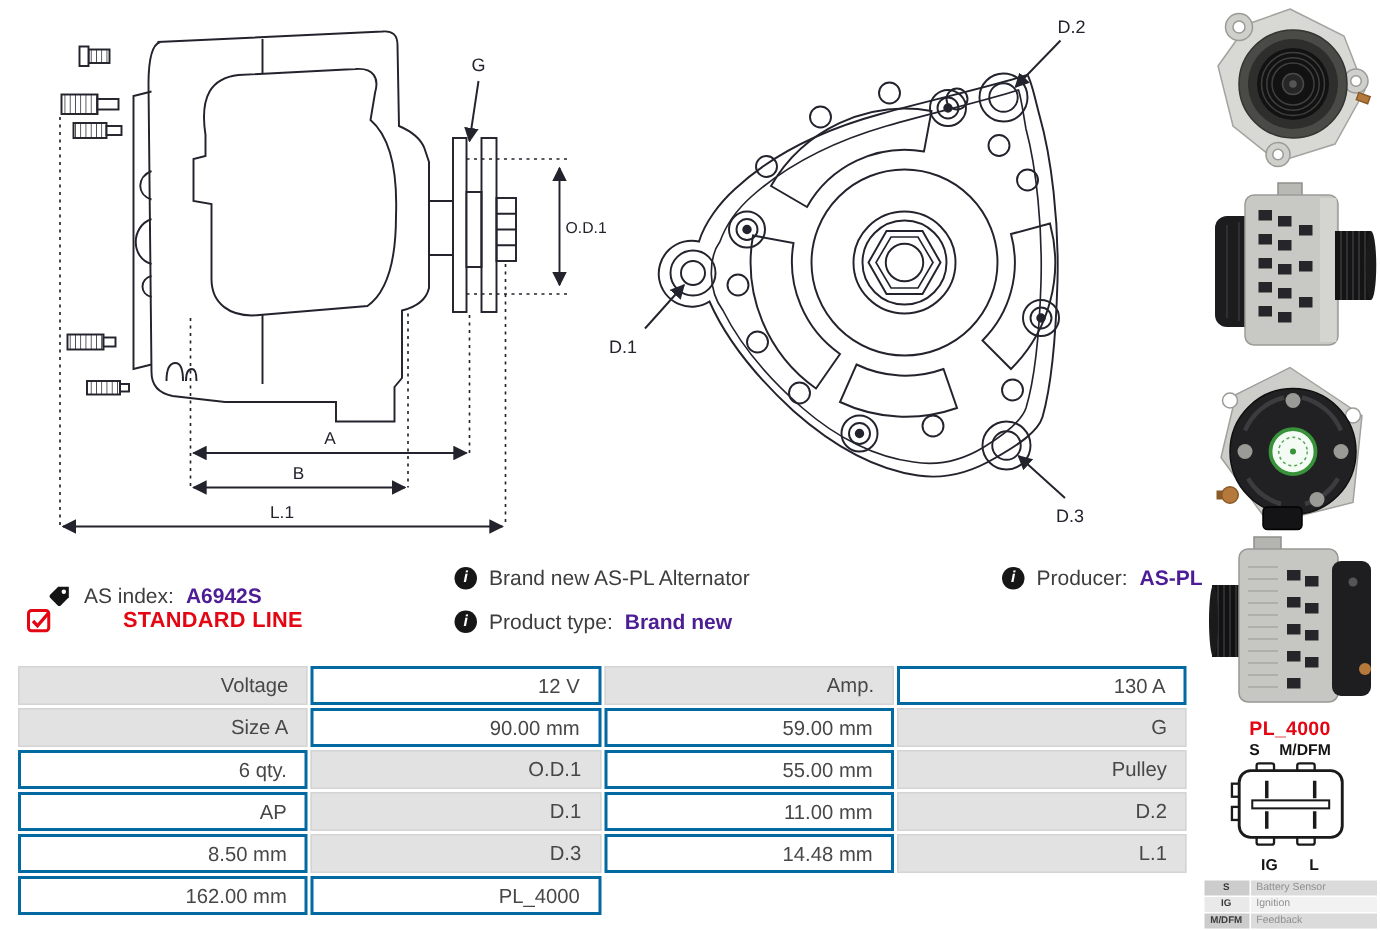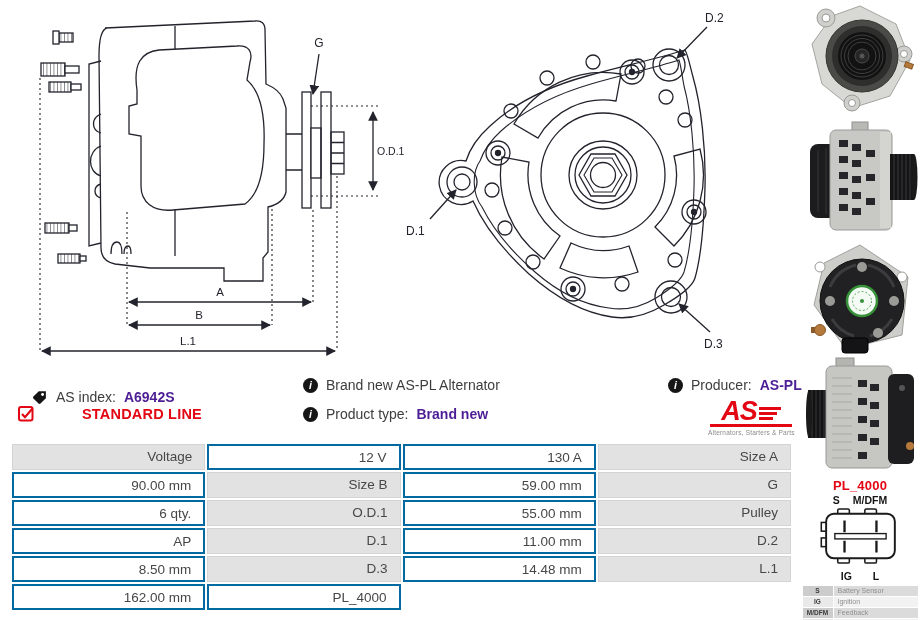--- a/index.html
+++ b/index.html
@@ -302,41 +302,29 @@
     </svg>
     <span class="std-line">STANDARD LINE</span>
   </div>
 
   <div class="info-item" style="left:303px;top:404px;">
     <span class="info-ic">i</span>
     <span>Product type:</span>
     <b>Brand new</b>
   </div>
 
-  <div class="as-logo">
-    <div class="as-row">
-      <span class="as-text">AS</span>
-      <span class="as-stripes">
-          <i></i>
-          <i></i>
-          <i></i>
-        </span>
-    </div>
-    <div class="as-bar"></div>
-    <div class="as-tagline">Alternators, Starters &amp; Parts</div>
-  </div>
 
   <div class="spec-table">
     <div class="cell lbl">Voltage</div>
     <div class="cell val">12 V</div>
+    <div class="cell lbl">Amp.</div>
     <div class="cell val">130 A</div>
 
     <div class="cell lbl">Size A</div>
     <div class="cell val">90.00 mm</div>
-    <div class="cell lbl">Size B</div>
     <div class="cell val">59.00 mm</div>
 
     <div class="cell lbl">G</div>
     <div class="cell val">6 qty.</div>
     <div class="cell lbl">O.D.1</div>
     <div class="cell val">55.00 mm</div>
 
     <div class="cell lbl">Pulley</div>
     <div class="cell val">AP</div>
     <div class="cell lbl">D.1</div>

